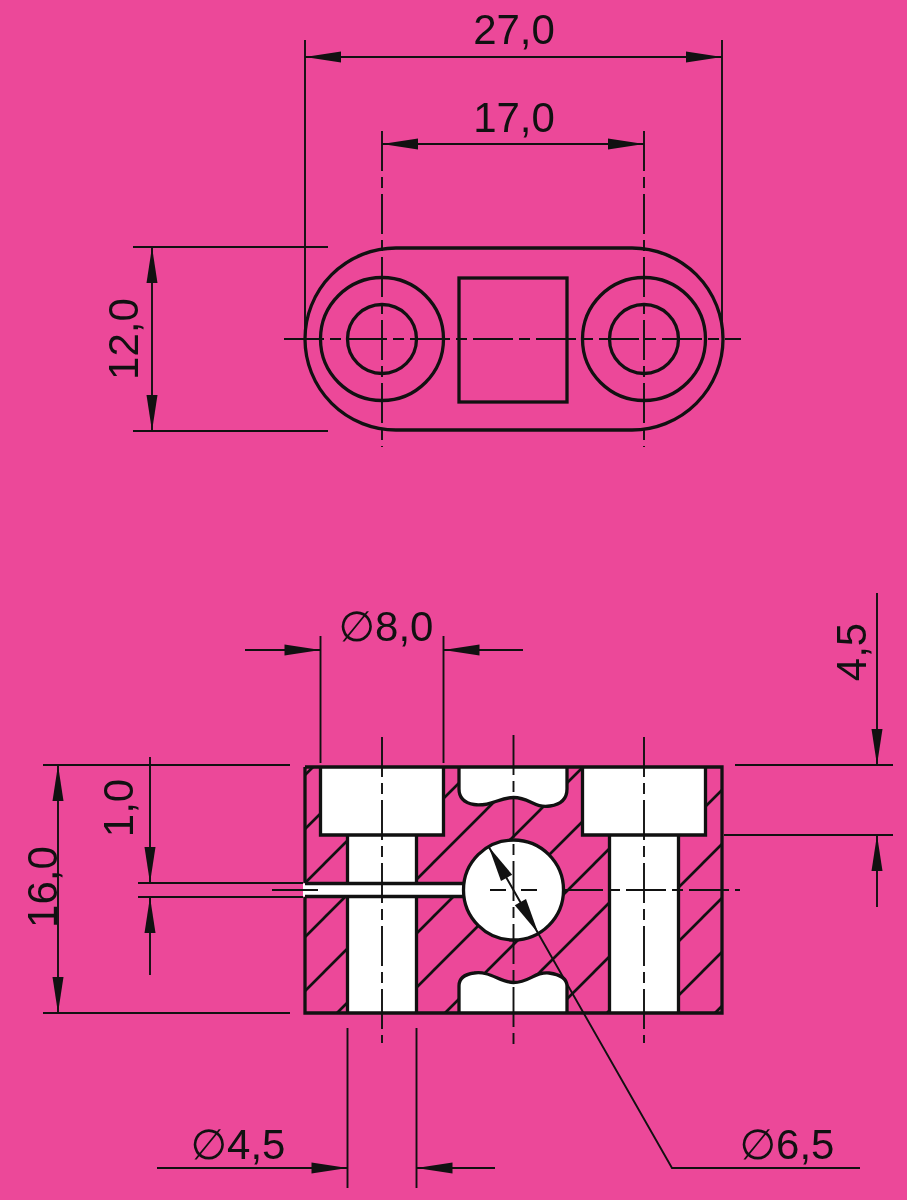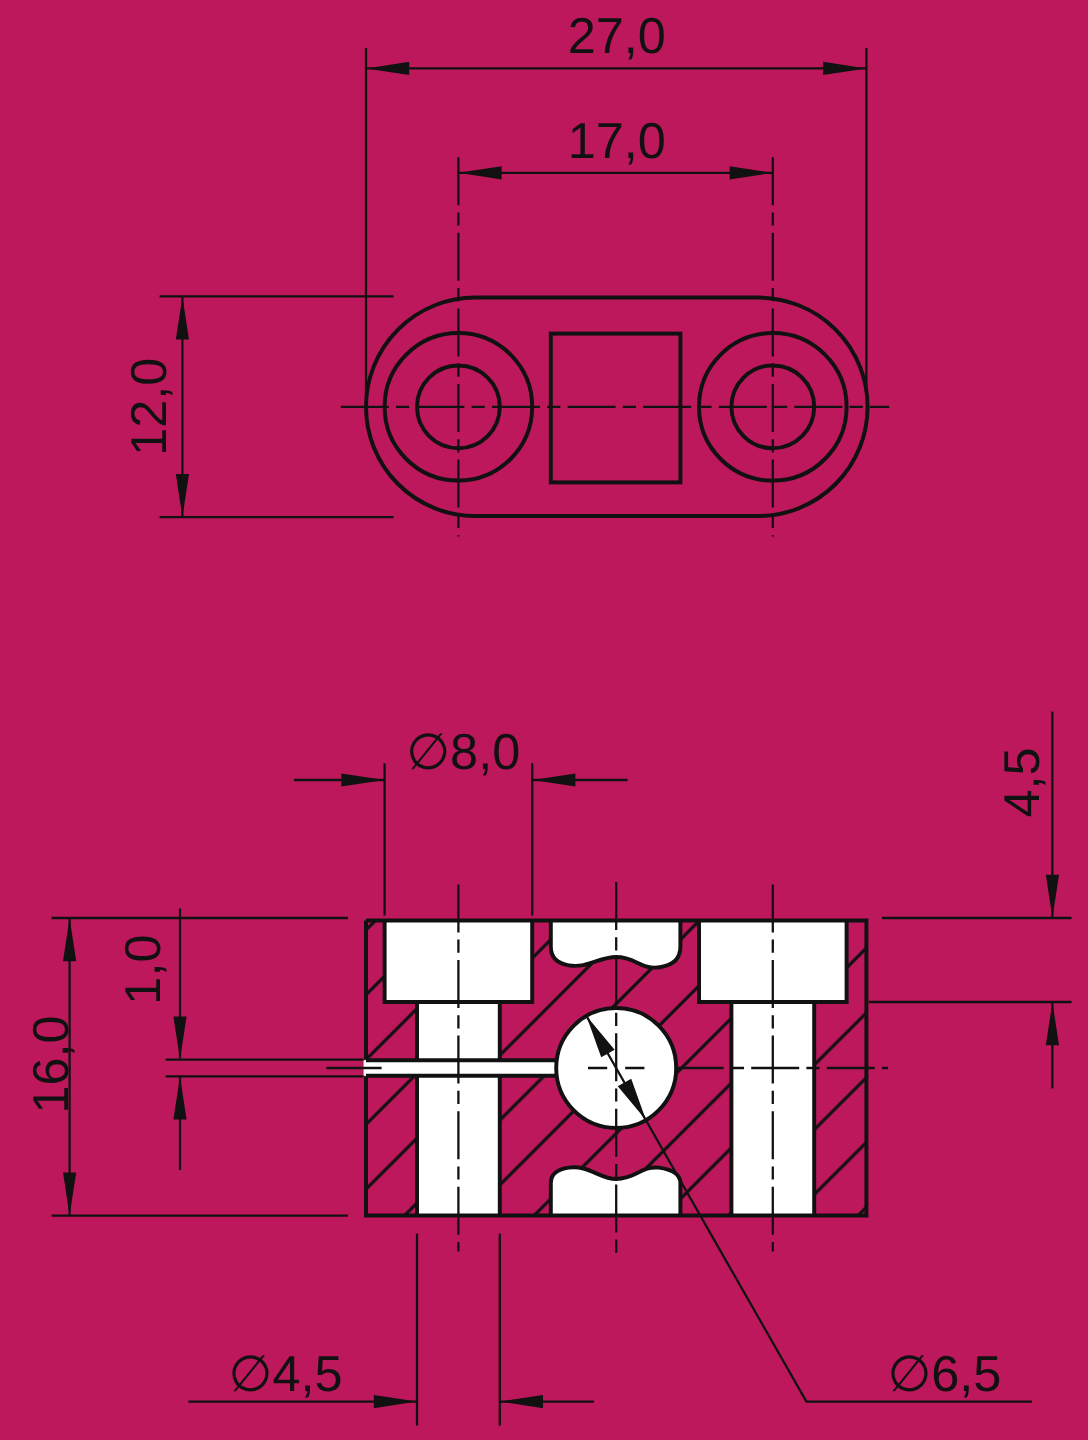--- a/index.html
+++ b/index.html
@@ -1,16 +1,16 @@
 <!DOCTYPE html>
 <html><head>
 <meta charset="utf-8">
 <style>
   html,body{margin:0;padding:0;background:#ffffff;}
-  .stage{position:relative;width:907px;height:1200px;background:#be185d;overflow:hidden;
+  .stage{position:relative;width:907px;height:1200px;background:#ec4899;overflow:hidden;
          font-family:"Liberation Sans","DejaVu Sans",sans-serif;}
   svg{position:absolute;left:0;top:0;}
   svg text{font-family:"Liberation Sans","DejaVu Sans",sans-serif;font-size:42px;fill:#111;}
   .thick{stroke:#111;stroke-width:3.3;fill:none;}
   .thin{stroke:#111;stroke-width:1.9;fill:none;}
   .cl{stroke:#111;stroke-width:1.9;fill:none;stroke-dasharray:40 6 11 6;}
   .arrow{fill:#111;stroke:none;}
   .void{fill:#ffffff;stroke:none;}
 </style>
 </head>

